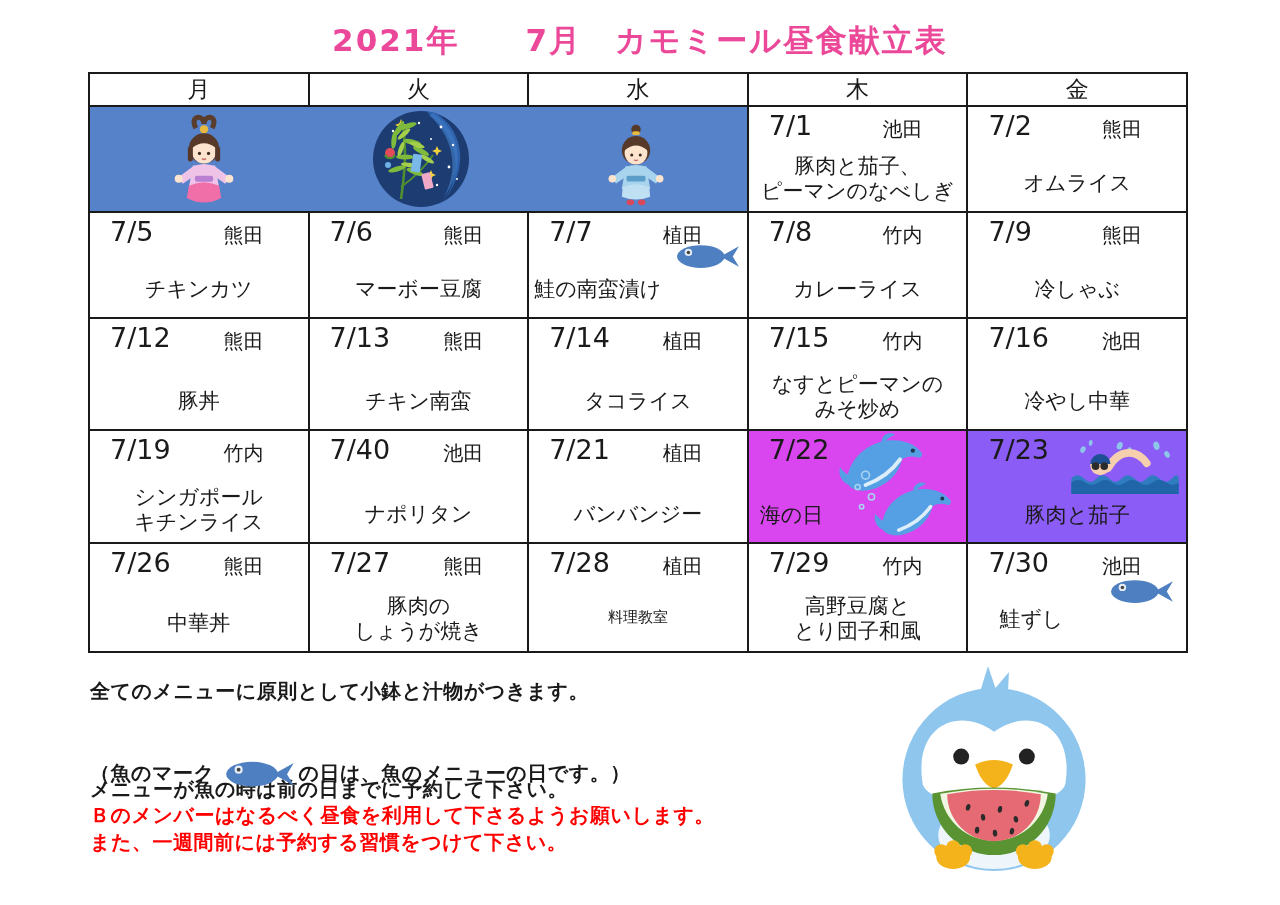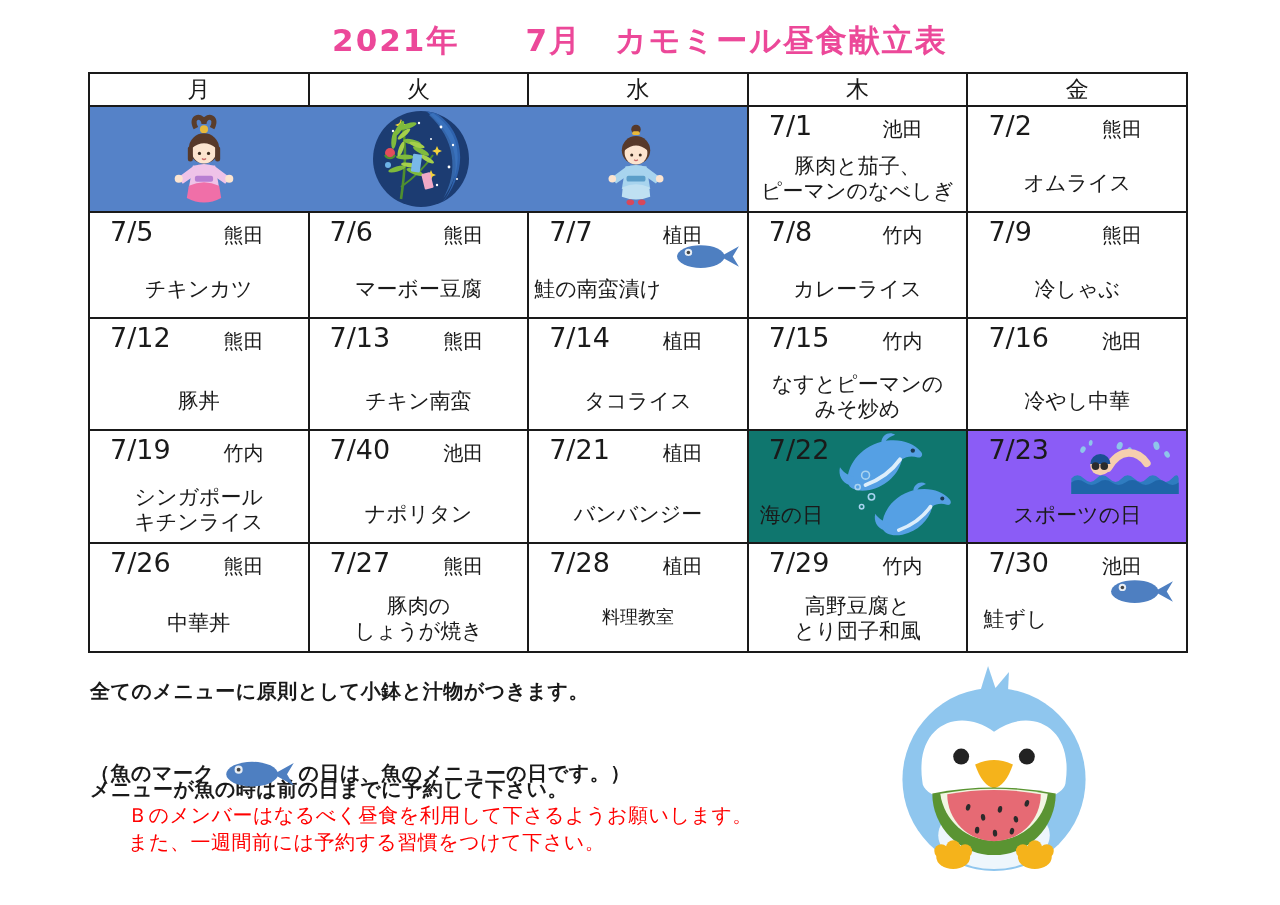--- a/index.html
+++ b/index.html
@@ -24,37 +24,37 @@
   tr.w4 td { height:111px; }
   tr.w5 td { height:107px; }
   td.cell { position:relative; overflow:hidden; vertical-align:top; background:#fff; }
   td.banner { background:#5582c8; }
   .banner-inner { display:flex; justify-content:space-around; align-items:flex-end; height:100%; padding:2px 10px; box-sizing:border-box; }
   .dl { display:flex; justify-content:space-between; align-items:flex-start; padding:4px 44px 0 20px;gap:36px; }
   .date { font-size:27px; line-height:1.1; }
   .staff { font-size:20px; padding-top:5px; }
   .menu { position:absolute; left:0; right:0; bottom:15px; text-align:center; font-size:21px; line-height:1.18; }
   .menu.two { bottom:7px; }
-  .menu.small { font-size:18px; bottom:24px; }
+  .menu.small { font-size:15px; bottom:24px; }
   td.leftmenu .menu { text-align:left; padding-left:5px; }
-  td.leftmenu2 .menu { text-align:left; padding-left:15px; bottom:19px; }
+  td.leftmenu2 .menu { text-align:left; padding-left:31px; bottom:19px; }
   .cellfish { position:absolute; width:66px; height:31px; right:6px; top:27px; }
   td.leftmenu2 .cellfish { right:11px; top:31px; }
-  td.sea { background:#0f766e; }
+  td.sea { background:#d946ef; }
   td.sports { background:#8b5cf6; }
   .holiday-label { position:absolute; bottom:13px; left:11px; font-size:21px; }
   td.sports .holiday-label { left:0; right:0; text-align:center; }
   .dolphins { position:absolute; right:0; top:2px; width:128px; height:107px; }
   .swimmer { position:absolute; right:5px; top:7px; width:112px; height:58px; }
   .note { position:absolute; left:90px; font-size:20px; font-weight:bold; letter-spacing:0.5px; }
   .note1 { top:678px; }
   .note2 { top:733px;margin-top:43px; }
   .note3 { top:756px; display:flex; align-items:center; }
   .note-fish { width:72px; height:34px; margin:0 2px 0 10px; }
-  .warnings { position:absolute; left:90px; top:802px; color:#ff0000; font-size:20px; font-weight:normal; letter-spacing:0.5px; line-height:1.35;margin-left:38px; }
+  .warnings { position:absolute; left:90px; top:802px; color:#ff0000; font-size:20px; font-weight:bold; letter-spacing:0.5px; line-height:1.35; }
   .penguin { position:absolute; left:880px; top:660px; width:234px; height:214px; }
 </style>
 </head>
 <body>
 
 <div class="title">2021年　　7月　カモミール昼食献立表</div>
 
 <table class="menu-table">
   <tbody>
       <tr>
@@ -347,21 +347,21 @@
           <ellipse cx="22" cy="5" rx="2" ry="3" transform="rotate(10 22 5)"></ellipse>
         </g>
         <path d="M40 31 C52 10 70 12 80 26" stroke="#f6cfae" stroke-width="8" fill="none" stroke-linecap="round"></path>
         <circle cx="32" cy="28" r="10.5" fill="#f6cfae"></circle>
         <path d="M21.5 27 A10.5 10.5 0 0 1 42.5 27 Z" fill="#1c4f93"></path>
         <circle cx="27" cy="29" r="4" fill="#2b2b2b"></circle>
         <circle cx="36" cy="29" r="4" fill="#2b2b2b"></circle>
         <path d="M2 42 Q8 35 15 42 T28 42 T41 42 T54 42 T67 42 T80 42 T93 42 T106 42 T113 42 L113 58 L2 58 Z" fill="#2f7cc0"></path>
         <path d="M2 46 Q9 41 16 46 T30 46 T44 46 T58 46 T72 46 T86 46 T100 46 T113 46 L113 58 L2 58 Z" fill="#1f65a8"></path>
       </svg>
-      <div class="holiday-label">スポーツの日</div>
+      <div class="holiday-label">豚肉と茄子</div>
     </td>
   </tr>
 
   <tr class="w5">
     <td class="cell">
       <div class="dl">
             <span class="date">7/26</span>
             <span class="staff">熊田</span>
           </div>
       <div class="menu">

